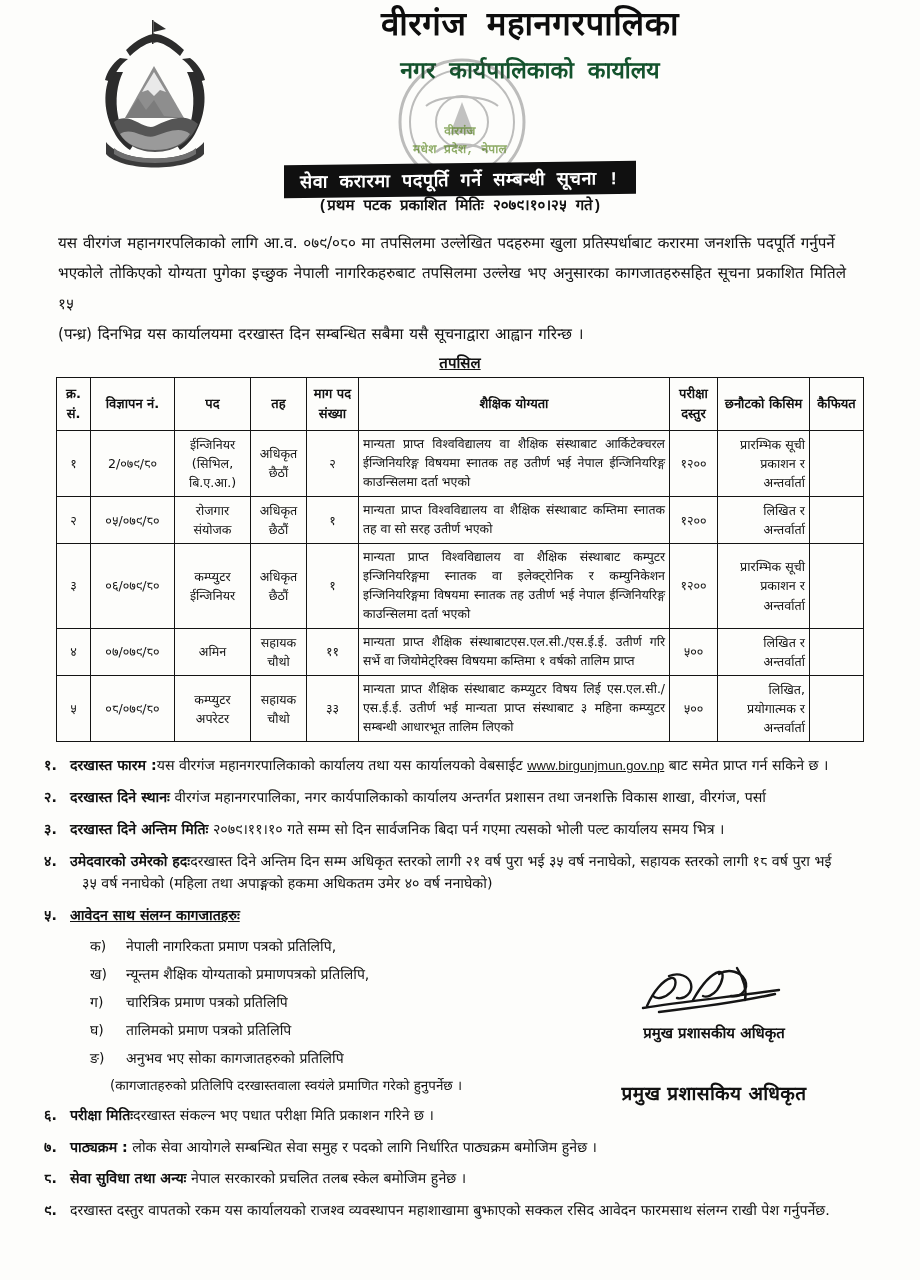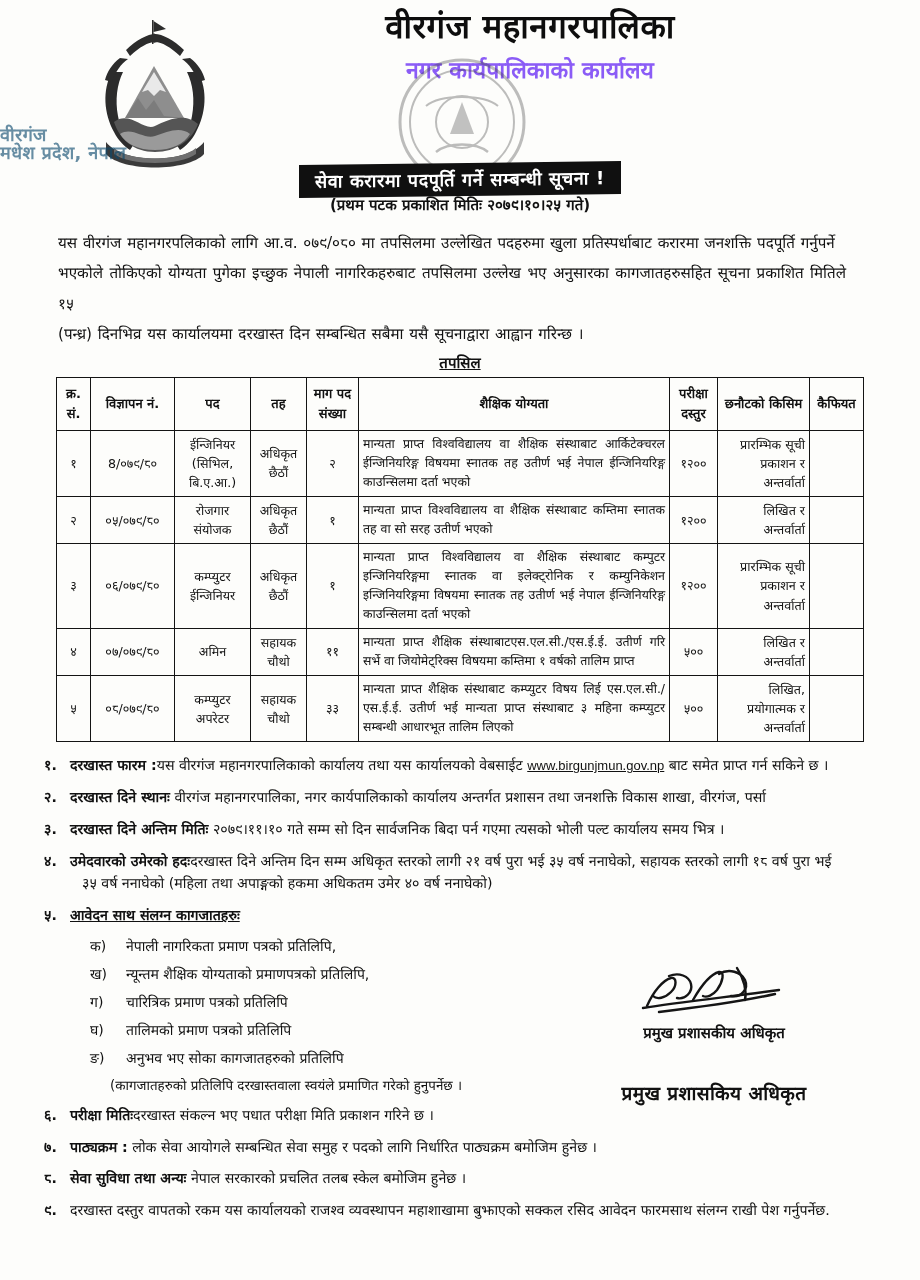--- a/index.html
+++ b/index.html
@@ -20,20 +20,21 @@
     background: #fdfdfb;
     overflow: hidden;
     box-sizing: border-box;
     padding: 0;
   }
 
   
   .header {
     position: relative;
     height: 222px;
+    font-family: Liberation Mono, monospace;
   }
   .emblem {
     position: absolute;
     left: 92px;
     top: 14px;
     width: 126px;
     height: 158px;
   }
   .emblem svg { display: block; width: 100%; height: 100%; }
 
@@ -48,21 +49,21 @@
     font-size: 33px;
     font-weight: 700;
     letter-spacing: 0.5px;
     line-height: 1.25;
     color: #0d0d0d;
   }
   .org-sub1 {
     font-size: 23px;
     font-weight: 600;
     margin-top: 6px;
-    color: #8b5cf6;
+    color: #14532d;
   }
   .org-sub2 {
     font-size: 18px;
     font-weight: 600;
     margin-top: 4px;
     color: #111;
   }
 
   
   .office-stamp {
@@ -72,23 +73,24 @@
     width: 132px;
     height: 132px;
     opacity: 0.33;
     pointer-events: none;
   }
   .office-stamp svg { width: 100%; height: 100%; display: block; }
 
   .stamp-line-a, .stamp-line-b {
     position: absolute;
     width: 100%;
-    font-size: 18px;
+    text-align: center;
+    font-size: 12px;
     font-weight: 700;
-    color: #0c4a6e;
+    color: #4d7c0f;
     opacity: 0.62;
     letter-spacing: 0.3px;
   }
   .stamp-line-a { top: 122px; }
   .stamp-line-b { top: 140px; }
 
   .banner-wrap {
     position: absolute;
     left: 0;
     top: 163px;
@@ -340,21 +342,21 @@
           <th>माग पद संख्या</th>
           <th>शैक्षिक योग्यता</th>
           <th>परीक्षा दस्तुर</th>
           <th>छनौटको किसिम</th>
           <th>कैफियत</th>
         </tr>
       </thead>
       <tbody>
         <tr>
           <td class="c-sn">१</td>
-          <td class="c-adno">8/०७९/८०</td>
+          <td class="c-adno">2/०७९/८०</td>
           <td class="c-post">ईन्जिनियर (सिभिल, बि.ए.आ.)</td>
           <td class="c-level">अधिकृत छैठौं</td>
           <td class="c-num">२</td>
           <td class="c-qual">मान्यता प्राप्त विश्वविद्यालय वा शैक्षिक संस्थाबाट आर्किटेक्चरल ईन्जिनियरिङ्ग विषयमा स्नातक तह उतीर्ण भई नेपाल ईन्जिनियरिङ्ग काउन्सिलमा दर्ता भएको</td>
           <td class="c-fee">१२००</td>
           <td class="c-sel">प्रारम्भिक सूची प्रकाशन र अन्तर्वार्ता</td>
           <td class="c-rem"></td>
         </tr>
         <tr>
           <td class="c-sn">२</td>

